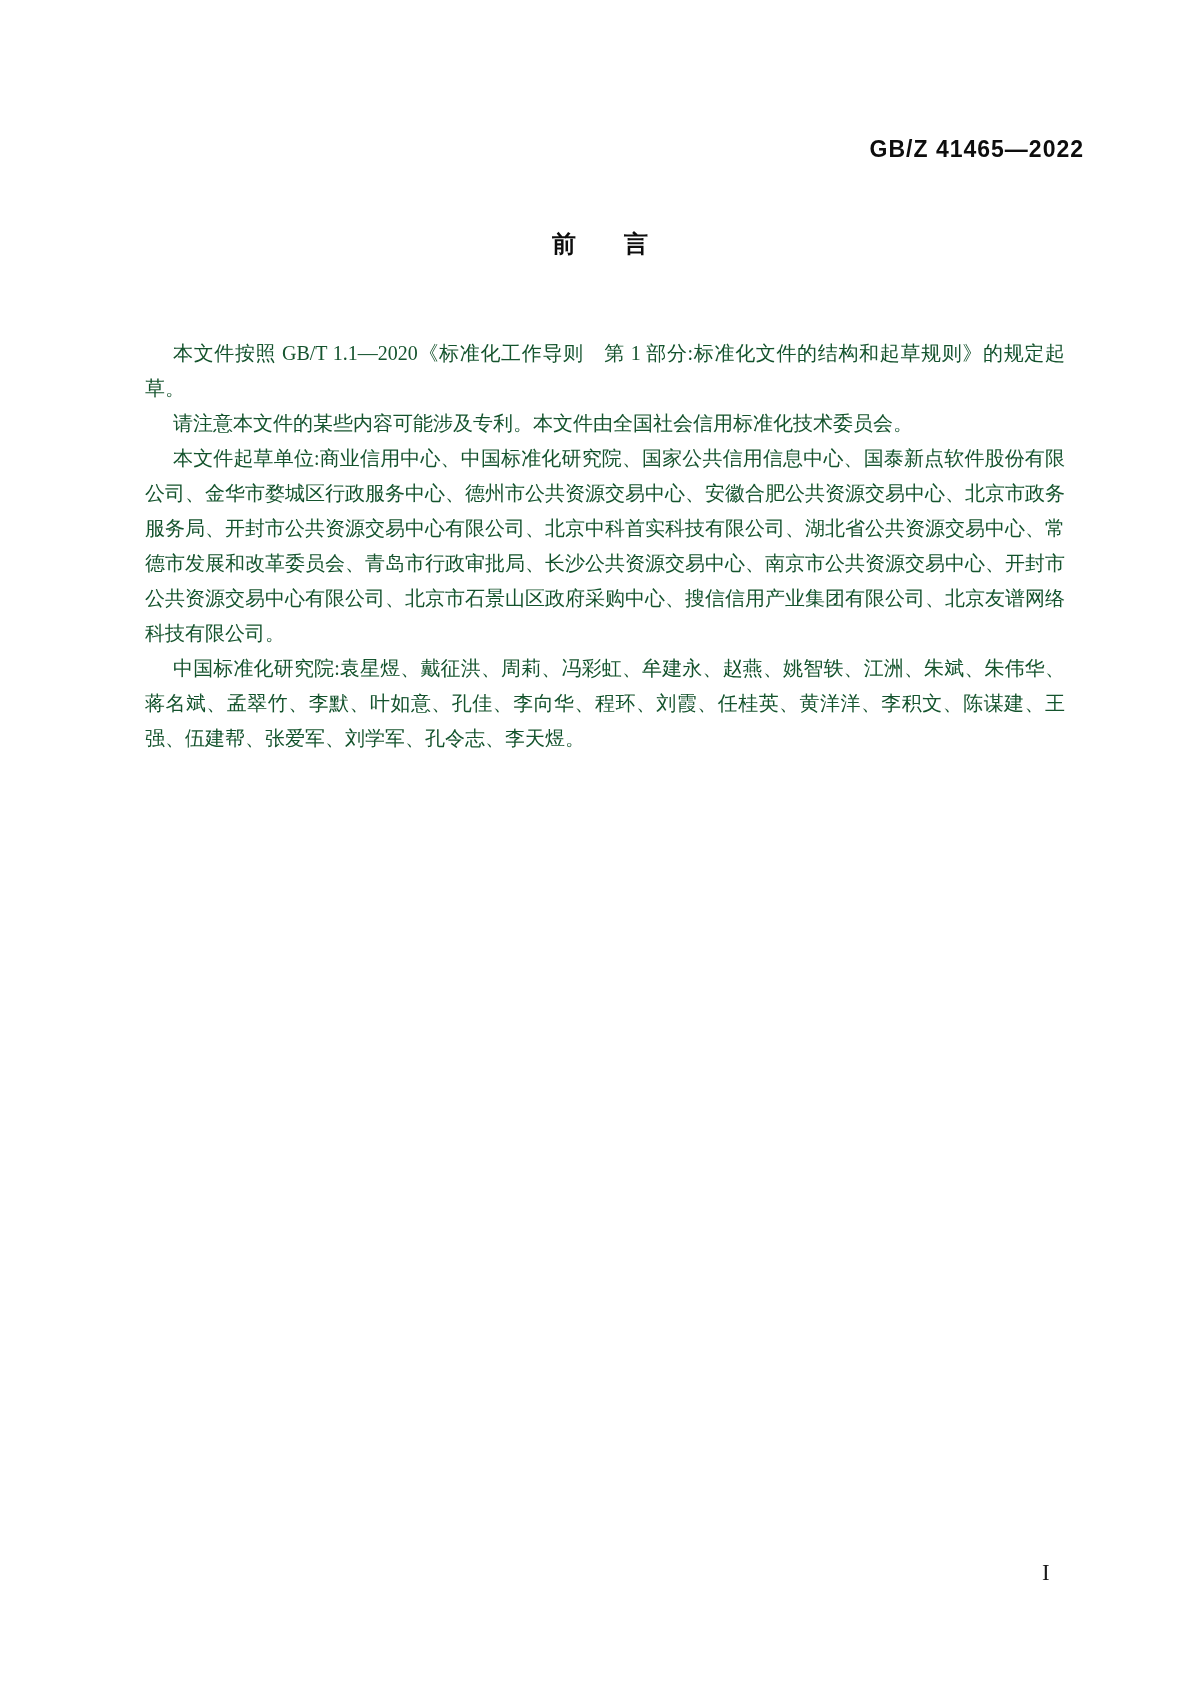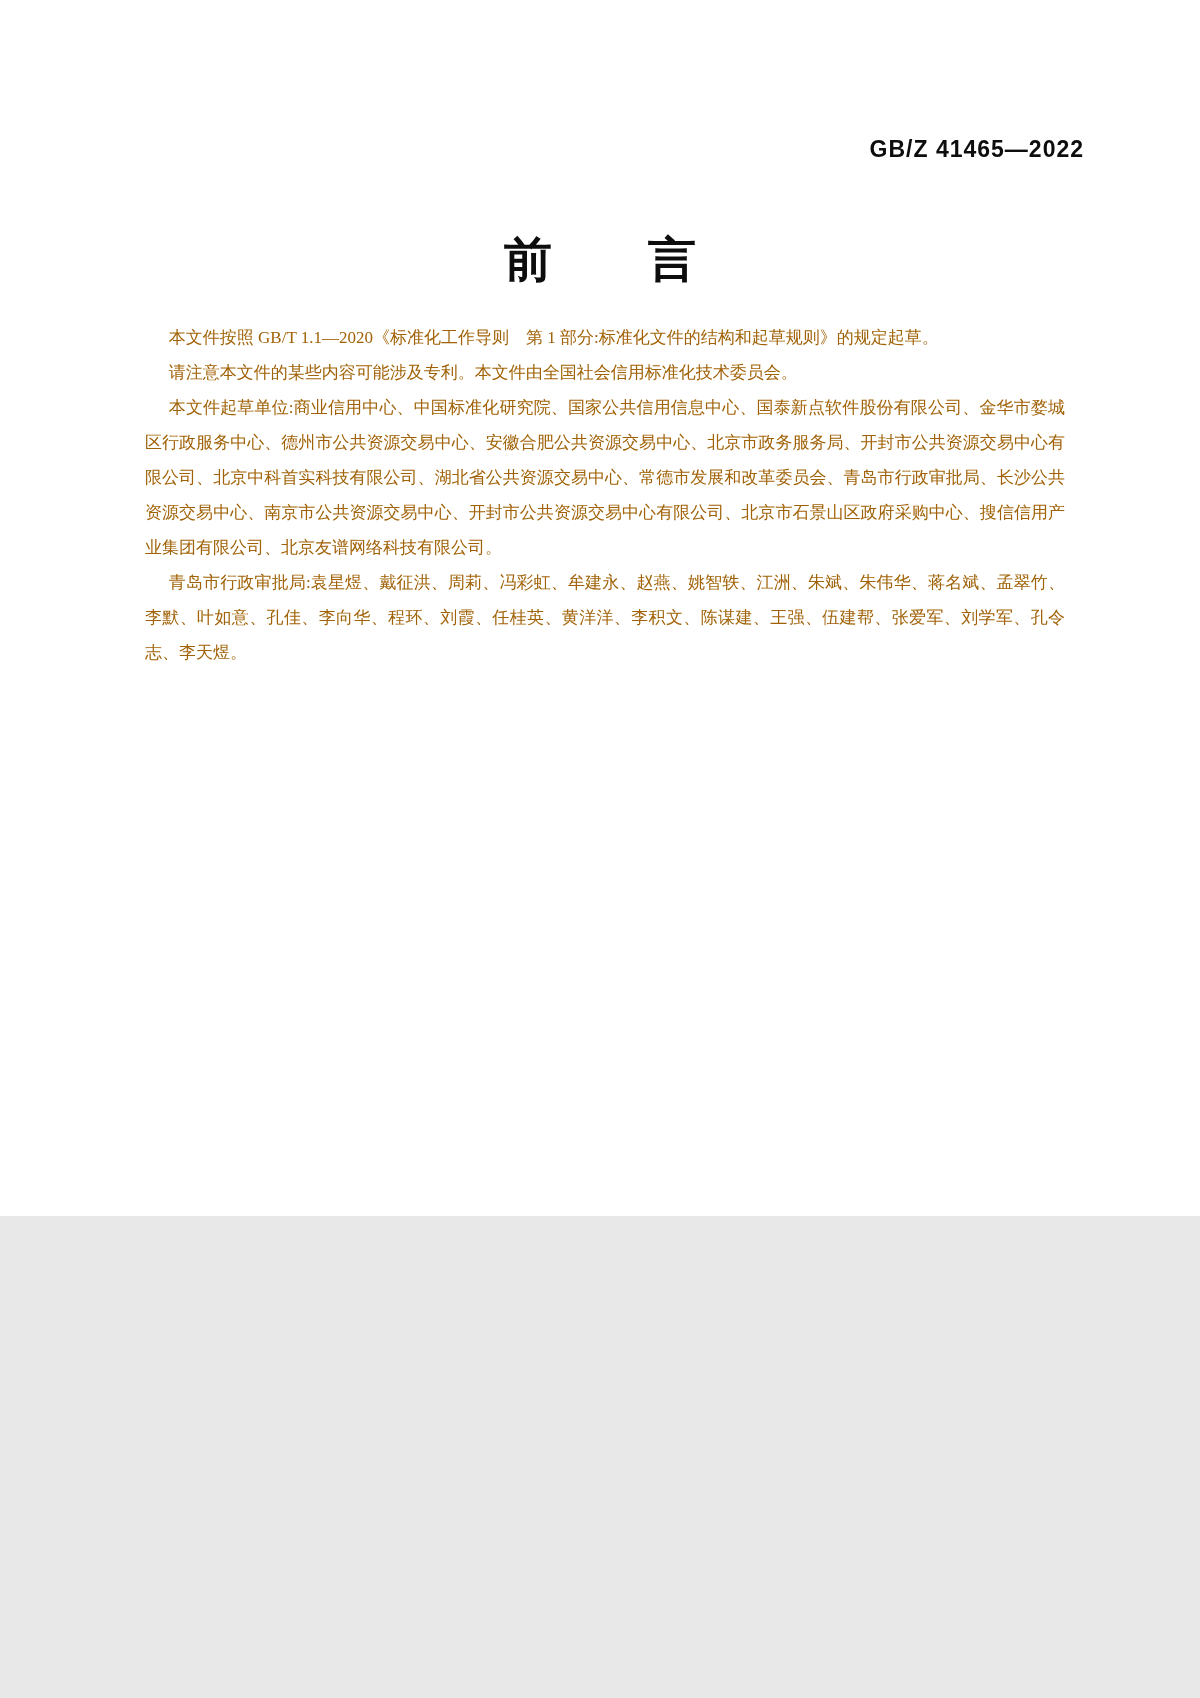--- a/index.html
+++ b/index.html
@@ -3,21 +3,21 @@
 <meta charset="utf-8">
 <style>
   html, body {
     margin: 0;
     padding: 0;
     background: #e8e8e8;
   }
   .page {
     position: relative;
     width: 1200px;
-    height: 1216px;
+    height: 1698px;
     margin: 0 auto;
     background: #ffffff;
     color: #111111;
     font-family: "Liberation Serif", "DejaVu Serif", serif;
     overflow: hidden;
   }
   .doc-number {
     position: absolute;
     top: 136px;
     right: 116px;
@@ -26,36 +26,36 @@
     font-size: 23px;
     letter-spacing: 1px;
     color: #0d0d0d;
   }
   .page-title {
     position: absolute;
     top: 228px;
     left: 0;
     width: 100%;
     text-align: center;
-    font-size: 48px;
+    font-size: 24px;
     font-weight: 700;
     letter-spacing: 2em;
     padding-left: 2em; 
     box-sizing: border-box;
     color: #0d0d0d;
   }
   .body-text {
     position: absolute;
-    top: 320px;
+    top: 336px;
     left: 145px;
     width: 920px;
-    font-size: 17px;
+    font-size: 20px;
     line-height: 35px;
     text-align: justify;
-    color: #a16207;
+    color: #14532d;
   }
   .body-text p.para {
     margin: 0;
     text-indent: 1.4em;
   }
   .page-number {
     position: absolute;
     top: 1560px;
     left: 1042px;
     font-size: 23px;
@@ -69,18 +69,18 @@
 <div class="page">
 
   <div class="doc-number">GB/Z 41465—2022</div>
 
   <div class="page-title">前言</div>
 
   <div class="body-text">
       <p class="para">本文件按照 GB/T 1.1—2020《标准化工作导则　第 1 部分:标准化文件的结构和起草规则》的规定起草。</p>
       <p class="para">请注意本文件的某些内容可能涉及专利。本文件由全国社会信用标准化技术委员会。</p>
       <p class="para">本文件起草单位:商业信用中心、中国标准化研究院、国家公共信用信息中心、国泰新点软件股份有限公司、金华市婺城区行政服务中心、德州市公共资源交易中心、安徽合肥公共资源交易中心、北京市政务服务局、开封市公共资源交易中心有限公司、北京中科首实科技有限公司、湖北省公共资源交易中心、常德市发展和改革委员会、青岛市行政审批局、长沙公共资源交易中心、南京市公共资源交易中心、开封市公共资源交易中心有限公司、北京市石景山区政府采购中心、搜信信用产业集团有限公司、北京友谱网络科技有限公司。</p>
-      <p class="para">青岛市行政审批局:袁星煜、戴征洪、周莉、冯彩虹、牟建永、赵燕、姚智轶、江洲、朱斌、朱伟华、蒋名斌、孟翠竹、李默、叶如意、孔佳、李向华、程环、刘霞、任桂英、黄洋洋、李积文、陈谋建、王强、伍建帮、张爱军、刘学军、孔令志、李天煜。</p>
+      <p class="para">中国标准化研究院:袁星煜、戴征洪、周莉、冯彩虹、牟建永、赵燕、姚智轶、江洲、朱斌、朱伟华、蒋名斌、孟翠竹、李默、叶如意、孔佳、李向华、程环、刘霞、任桂英、黄洋洋、李积文、陈谋建、王强、伍建帮、张爱军、刘学军、孔令志、李天煜。</p>
     </div>
 
   <div class="page-number">I</div>
 
 </div>
 
 </body></html>

